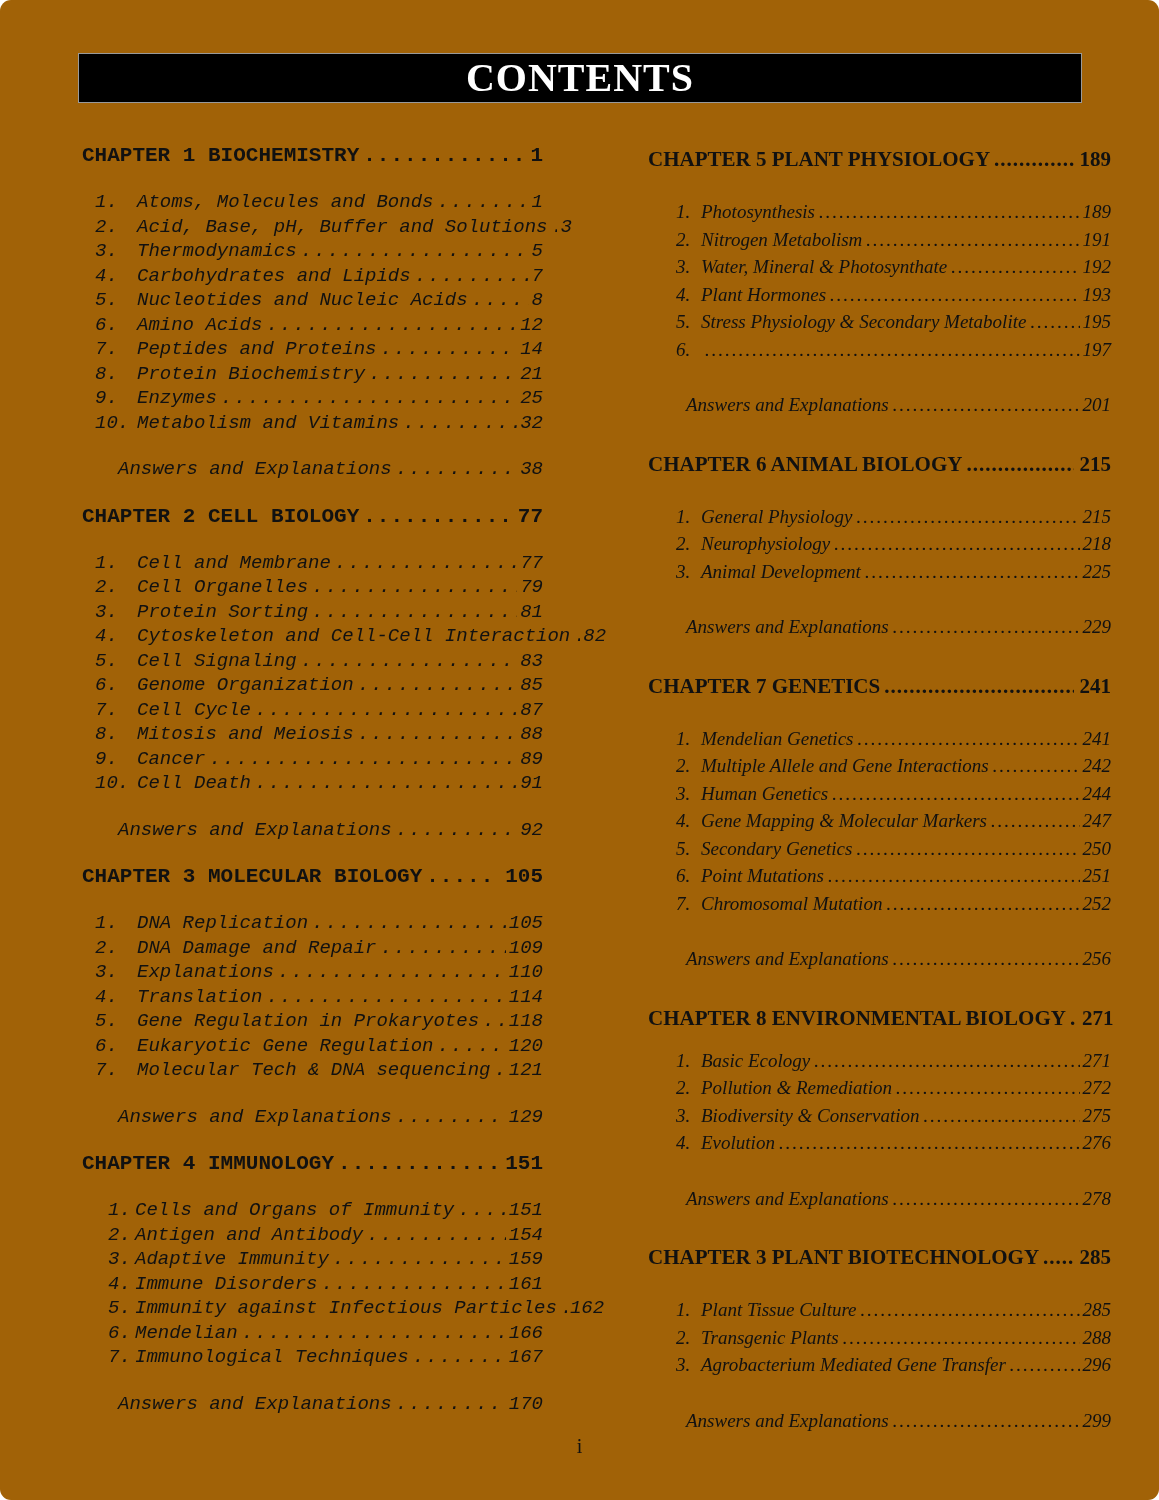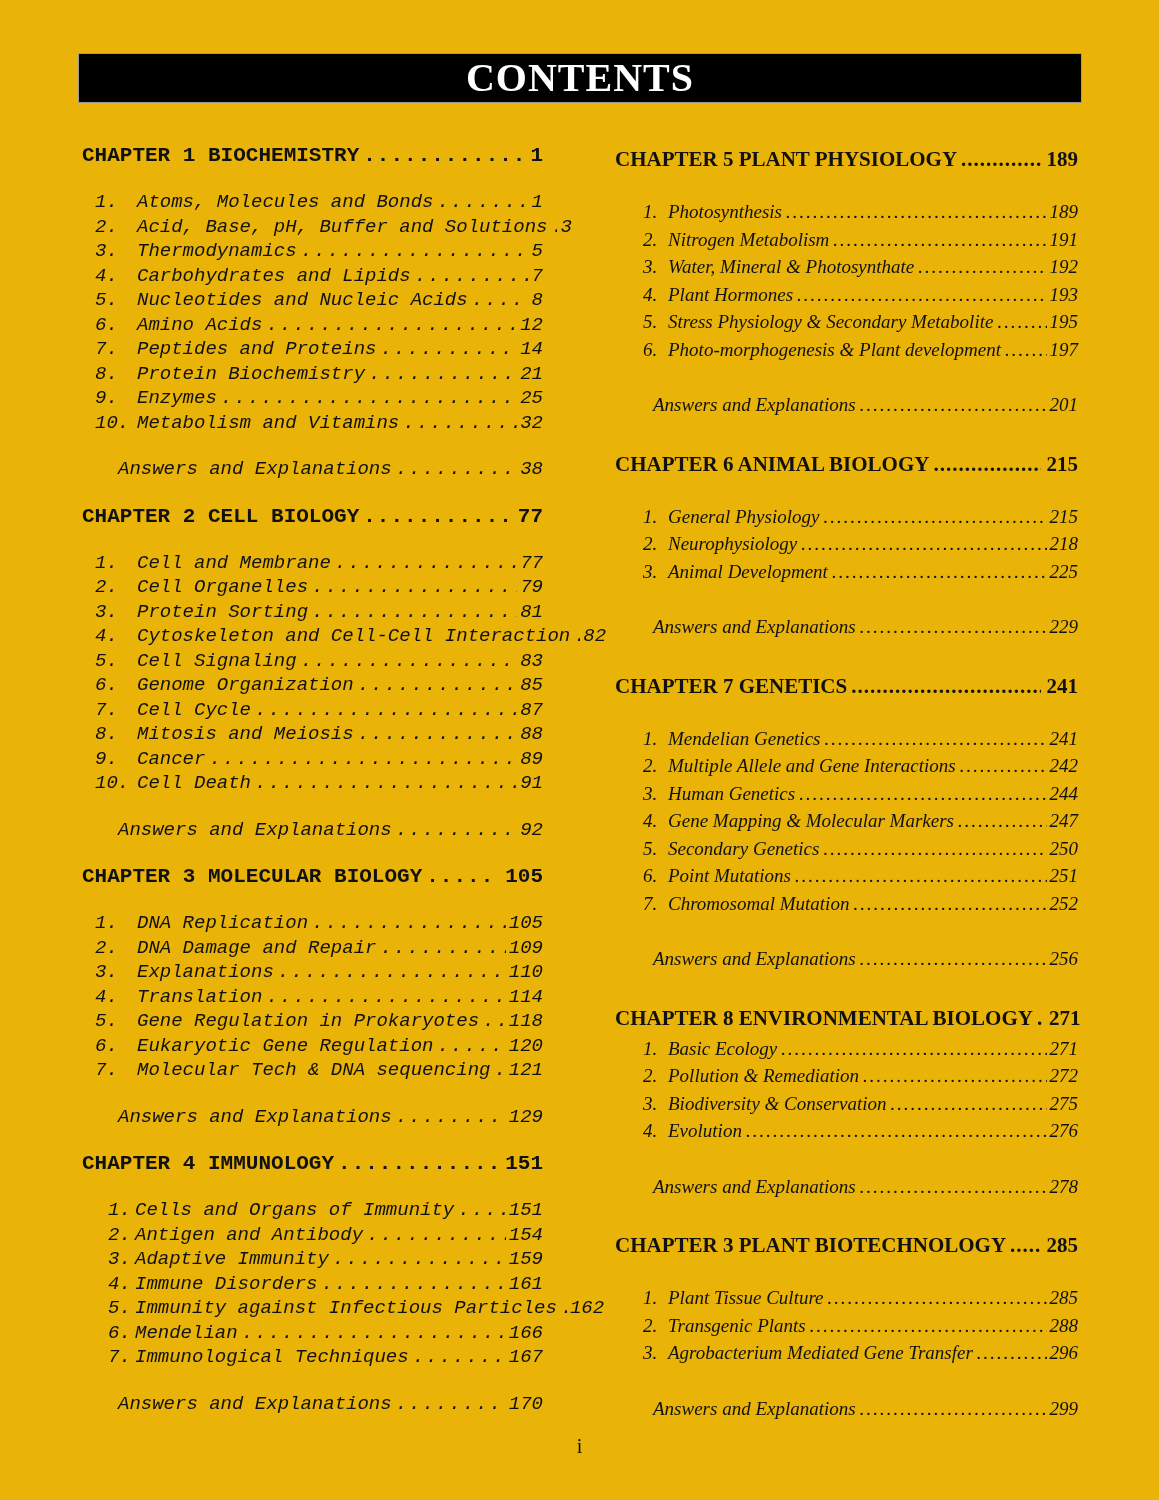--- a/index.html
+++ b/index.html
@@ -1,41 +1,41 @@
 <!DOCTYPE html>
 <html><head>
 <meta charset="utf-8">
 <style>
   html,body { margin:0; padding:0; }
   body {
     width:1159px; height:1500px; background:#ffffff;
     font-family:"Liberation Serif", serif; color:#111;
   }
-  .page { position:relative; width:1159px; height:1500px; background:#eab308; overflow:hidden; }
+  .page { position:relative; width:1159px; height:1500px; background:#a16207; overflow:hidden;border-radius:11px; }
 
   .header-bar {
     position:absolute; left:78px; top:53px; width:1002px; height:48px;
     background:#000; border:1px solid #9a9a9a;
     display:flex; align-items:center; justify-content:center;
   }
   .header-title {
     color:#fff; font-weight:bold; font-size:40px; letter-spacing:1px; line-height:1;
   }
 
   .col { position:absolute; }
   .col-left  { left:82px;  top:143px; width:461px;font-family:Liberation Mono, monospace; }
-  .col-right { left:615px; top:146px; width:463px; }
+  .col-right { left:648px; top:146px; width:463px; }
 
   .toc-row { display:flex; align-items:baseline; white-space:nowrap; }
 
   .chapter-heading {
     font-weight:bold; font-size:21px; line-height:26px; margin-bottom:21px;
   }
   .col-right .chapter-heading { margin-bottom:26px; }
-  .chapter-heading.compact { margin-bottom:4px; }
+  .chapter-heading.compact { margin-bottom:16px; }
   .chapter-heading .leader::after { letter-spacing:1px; }
   .chapter-heading .pg { padding-left:6px; }
 
   .item, .answers { font-style:italic; font-size:19px; }
   .col-left  .item { line-height:24.5px; padding-left:26px; }
   .col-right .item { line-height:27.5px; padding-left:28px; }
   .col-left  .chapter.wide-num .item { padding-left:13px; }
 
   .num { flex:0 0 auto; }
   .col-left  .num { width:27px; }
@@ -364,21 +364,20 @@
             <span class="pg">193</span>
           </div>
           <div class="toc-row item">
             <span class="num">5.</span>
             <span class="title">Stress Physiology &amp; Secondary Metabolite</span>
             <span class="leader"></span>
             <span class="pg">195</span>
           </div>
           <div class="toc-row item">
             <span class="num">6.</span>
-            <span class="title">Photo-morphogenesis &amp; Plant development</span>
             <span class="leader"></span>
             <span class="pg">197</span>
           </div>
         </div>
         <div class="toc-row answers">
           <span class="title">Answers and Explanations</span>
           <span class="leader"></span>
           <span class="pg">201</span>
         </div>
       </section>

